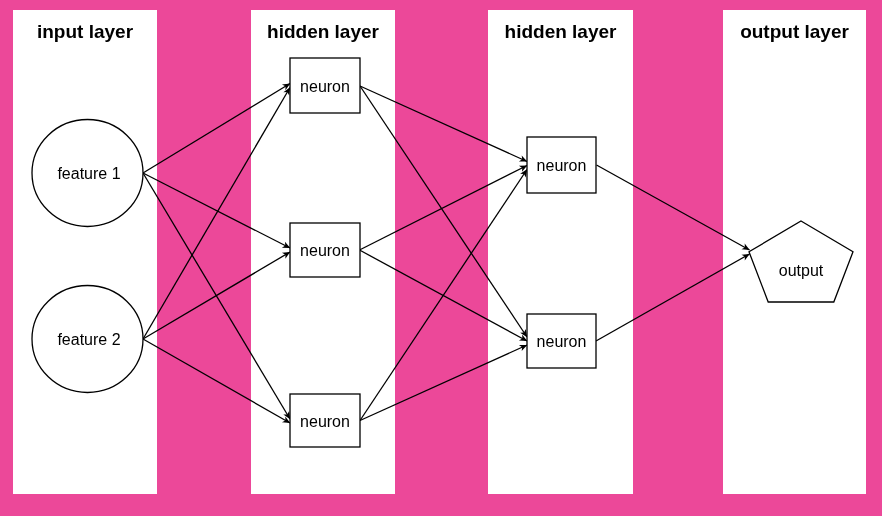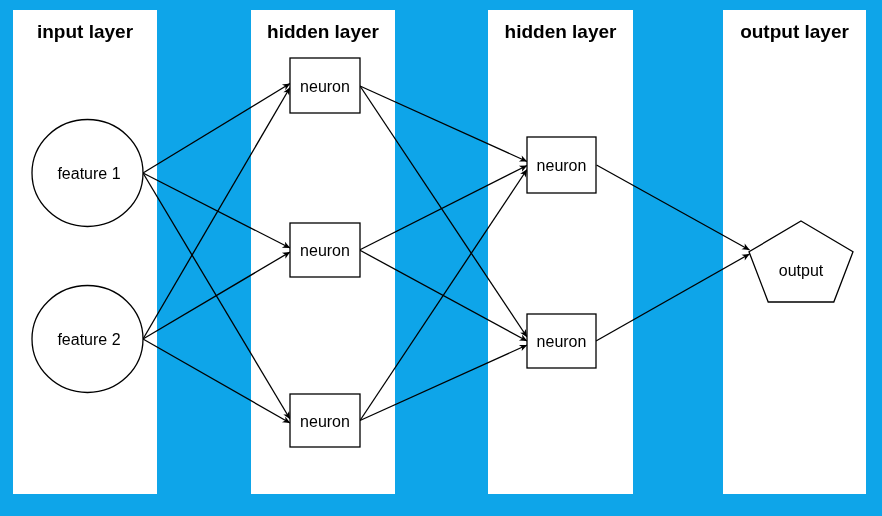--- a/index.html
+++ b/index.html
@@ -4,21 +4,21 @@
 <style>
   html, body {
     margin: 0;
     padding: 0;
     background: #000000;
   }
   .canvas {
     position: relative;
     width: 882px;
     height: 516px;
-    background: #0ea5e9;
+    background: #ec4899;
     overflow: hidden;
     font-family: "Liberation Sans", sans-serif;
   }
   svg { display: block; }
   .panel { fill: #ffffff; stroke: none; }
   .edge { stroke: #000000; stroke-width: 1.3; fill: none; }
   .node { fill: #ffffff; stroke: #000000; stroke-width: 1.3; }
   .layer-title {
     font-family: "Liberation Sans", sans-serif;
     font-size: 19px;

